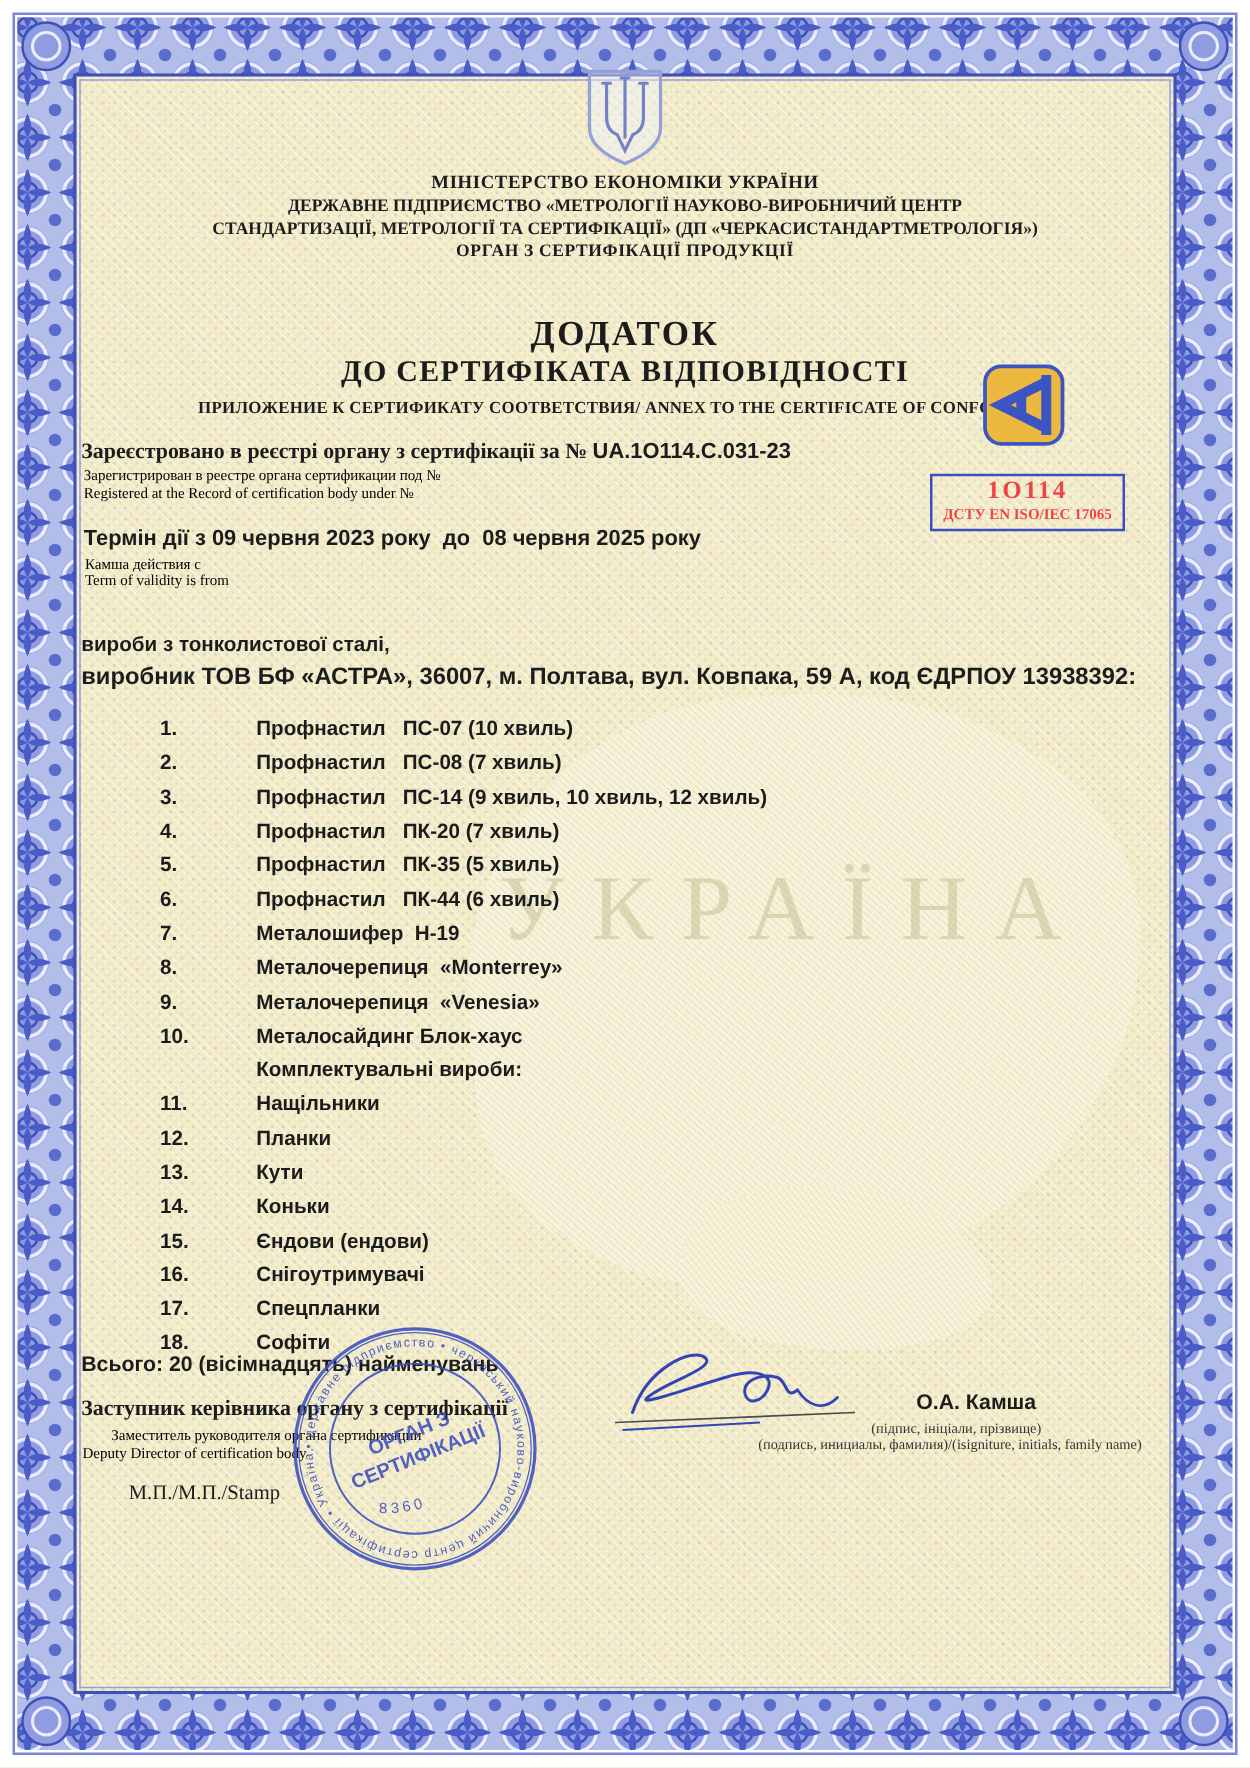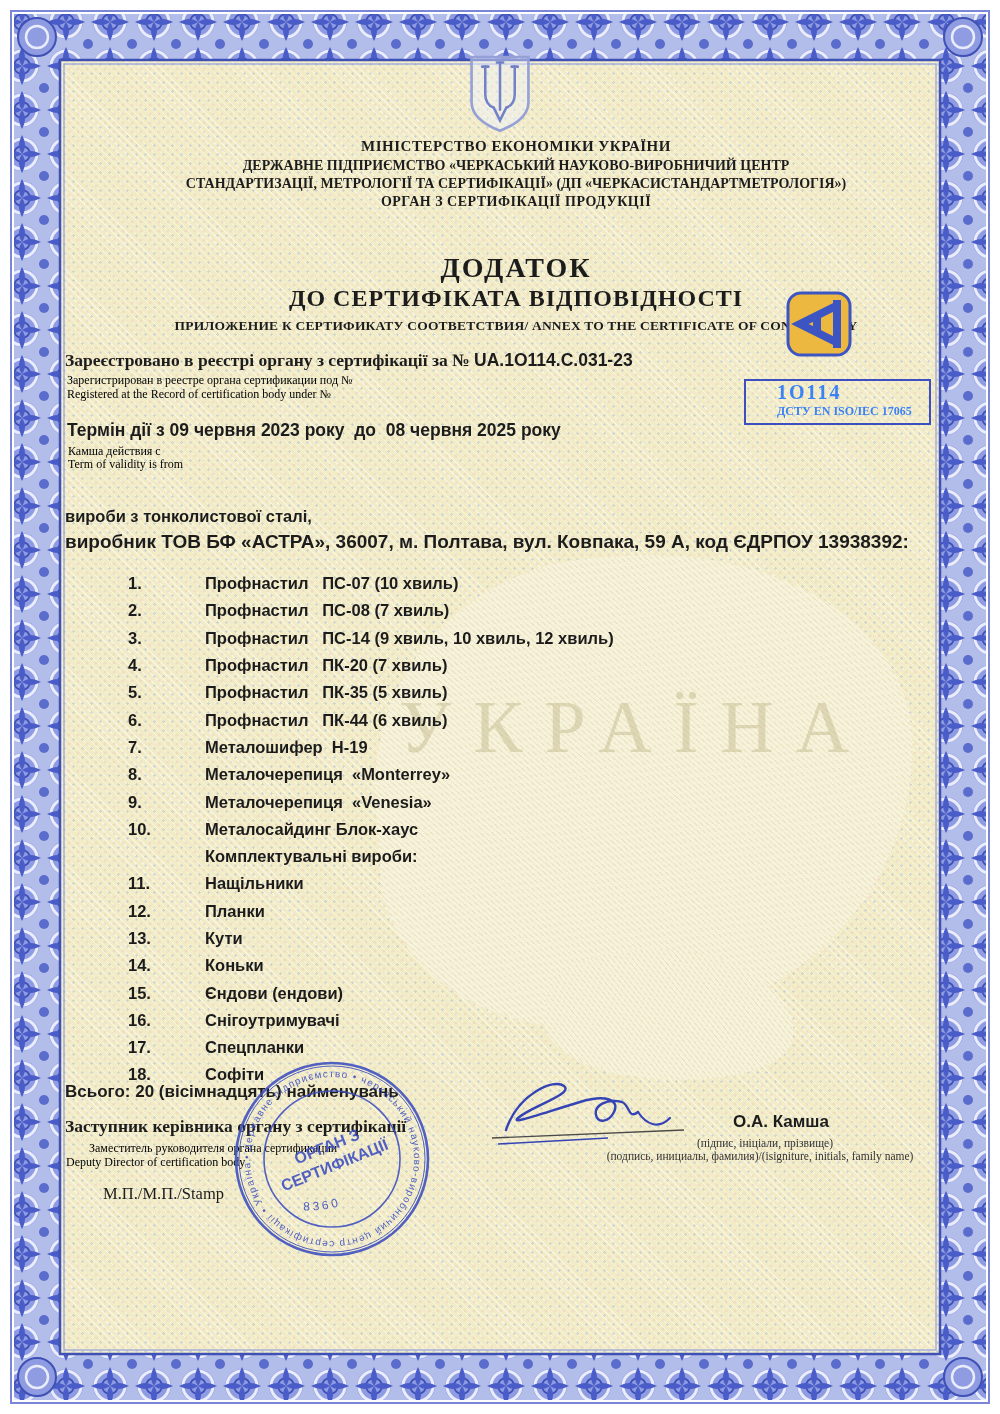--- a/index.html
+++ b/index.html
@@ -18,21 +18,21 @@
     background:rgba(247,242,219,0.92);
     background-image:repeating-linear-gradient(45deg, rgba(205,196,150,0.30) 0 1px, transparent 1px 4px);}
   .blob-a{left:375px;top:555px;width:540px;height:470px;border-radius:46% 54% 58% 42% / 52% 44% 62% 38%;transform:rotate(-4deg);}
   .blob-b{left:545px;top:950px;width:250px;height:130px;border-radius:50% 50% 60% 40% / 55% 60% 45% 40%;transform:rotate(6deg);}
   .watermark-text{position:absolute;z-index:3;left:355px;top:685px;width:560px;text-align:center;
     font-family:"Liberation Serif",serif;font-weight:normal;font-size:74px;letter-spacing:22px;
     color:rgba(186,176,126,0.40);white-space:nowrap;}
   .border-svg{position:absolute;left:0;top:0;z-index:4;}
   
   .abs{position:absolute;z-index:5;}
-  .center{left:65px;width:870px;text-align:center;padding-left:16px;}
+  .center{left:65px;width:870px;text-align:center;}
   .serif-b{font-family:"Liberation Serif",serif;font-weight:bold;}
   .sans-b{font-family:"Liberation Sans",sans-serif;font-weight:bold;}
   .small{font-size:12px;line-height:14px;color:#000000;}
   .org-line1{top:138px;font-size:15px;letter-spacing:0.5px;}
   .org-line2{top:158px;font-size:14px;}
   .org-line3{top:176px;font-size:14px;}
   .org-line4{top:194px;font-size:14px;letter-spacing:0.5px;}
   .title1{top:252px;font-size:28px;letter-spacing:2px;}
   .title2{top:285px;font-size:24px;letter-spacing:1px;}
   .subtitle{top:318px;font-size:13.5px;letter-spacing:0.2px;}
@@ -52,21 +52,21 @@
   .total{left:65px;top:1082px;font-size:17px;}
   .pos-uk{left:65px;top:1116px;font-size:17.5px;}
   .pos-ru{left:66px;top:1141px;margin-left:23px;}
   .pos-en{left:66px;top:1155px;}
   .mp{left:103px;top:1184px;font-size:16.5px;}
   .officer-name{left:733px;top:1112px;font-size:17px;}
   .cap1{left:615px;top:1137px;width:300px;text-align:center;font-size:11.5px;color:#333;}
   .cap2{left:530px;top:1150px;width:460px;text-align:center;font-size:11.5px;color:#333;}
   .accr-logo{left:786px;top:291px;z-index:6;}
   .accr-box{left:744px;top:379px;width:152px;height:42px;border:2px solid #3c4ec0;z-index:6;
-    color:#3b82f6;padding-left:31px;}
+    text-align:center;color:#ef4444;}
   .accr-code{font-size:20px;font-weight:bold;letter-spacing:2px;line-height:23px;font-family:"Liberation Serif",serif;}
   .accr-std{font-size:12px;font-weight:bold;line-height:14px;font-family:"Liberation Serif",serif;}
   .emblem{left:462px;top:54px;z-index:5;}
   .stamp-svg{left:231px;top:1058px;z-index:6;opacity:0.88;}
   .sign-svg{left:488px;top:1072px;z-index:6;}
 </style>
 </head>
 <body>
 
 <div class="page">
@@ -119,21 +119,21 @@
     <g fill="none" stroke="#7282c8" stroke-width="2.4" stroke-linecap="round">
       <path d="M22 12 V38 Q22 48 30 51"></path>
       <path d="M50 12 V38 Q50 48 42 51"></path>
       <path d="M36 8 V53"></path>
       <path d="M30 51 L36 63 L42 51"></path>
       <path d="M19 12 h6 M47 12 h6 M33 8 h6"></path>
     </g>
   </svg>
 
   <div class="abs center serif-b org-line1">МІНІСТЕРСТВО ЕКОНОМІКИ УКРАЇНИ</div>
-  <div class="abs center serif-b org-line2">ДЕРЖАВНЕ ПІДПРИЄМСТВО «ЧЕРКАСЬКИЙ НАУКОВО-ВИРОБНИЧИЙ ЦЕНТР</div>
+  <div class="abs center serif-b org-line2">ДЕРЖАВНЕ ПІДПРИЄМСТВО «МЕТРОЛОГІЇ НАУКОВО-ВИРОБНИЧИЙ ЦЕНТР</div>
   <div class="abs center serif-b org-line4">ОРГАН З СЕРТИФІКАЦІЇ ПРОДУКЦІЇ</div>
   <div class="abs center serif-b org-line3">СТАНДАРТИЗАЦІЇ, МЕТРОЛОГІЇ ТА СЕРТИФІКАЦІЇ» (ДП «ЧЕРКАСИСТАНДАРТМЕТРОЛОГІЯ»)</div>
 
   <div class="abs center serif-b title1">ДОДАТОК</div>
   <div class="abs center serif-b title2">ДО СЕРТИФІКАТА ВІДПОВІДНОСТІ</div>
   <div class="abs center serif-b subtitle">ПРИЛОЖЕНИЕ К СЕРТИФИКАТУ СООТВЕТСТВИЯ/ ANNEX TO THE CERTIFICATE OF CONFORMITY</div>
 
   <svg class="abs accr-logo" width="66" height="66" viewBox="0 0 66 66">
     <rect x="2" y="2" width="62" height="62" rx="13" fill="#edb83f" stroke="#3c55c2" stroke-width="3"></rect>
     <g stroke="#3c55c2" stroke-width="8" fill="none">

